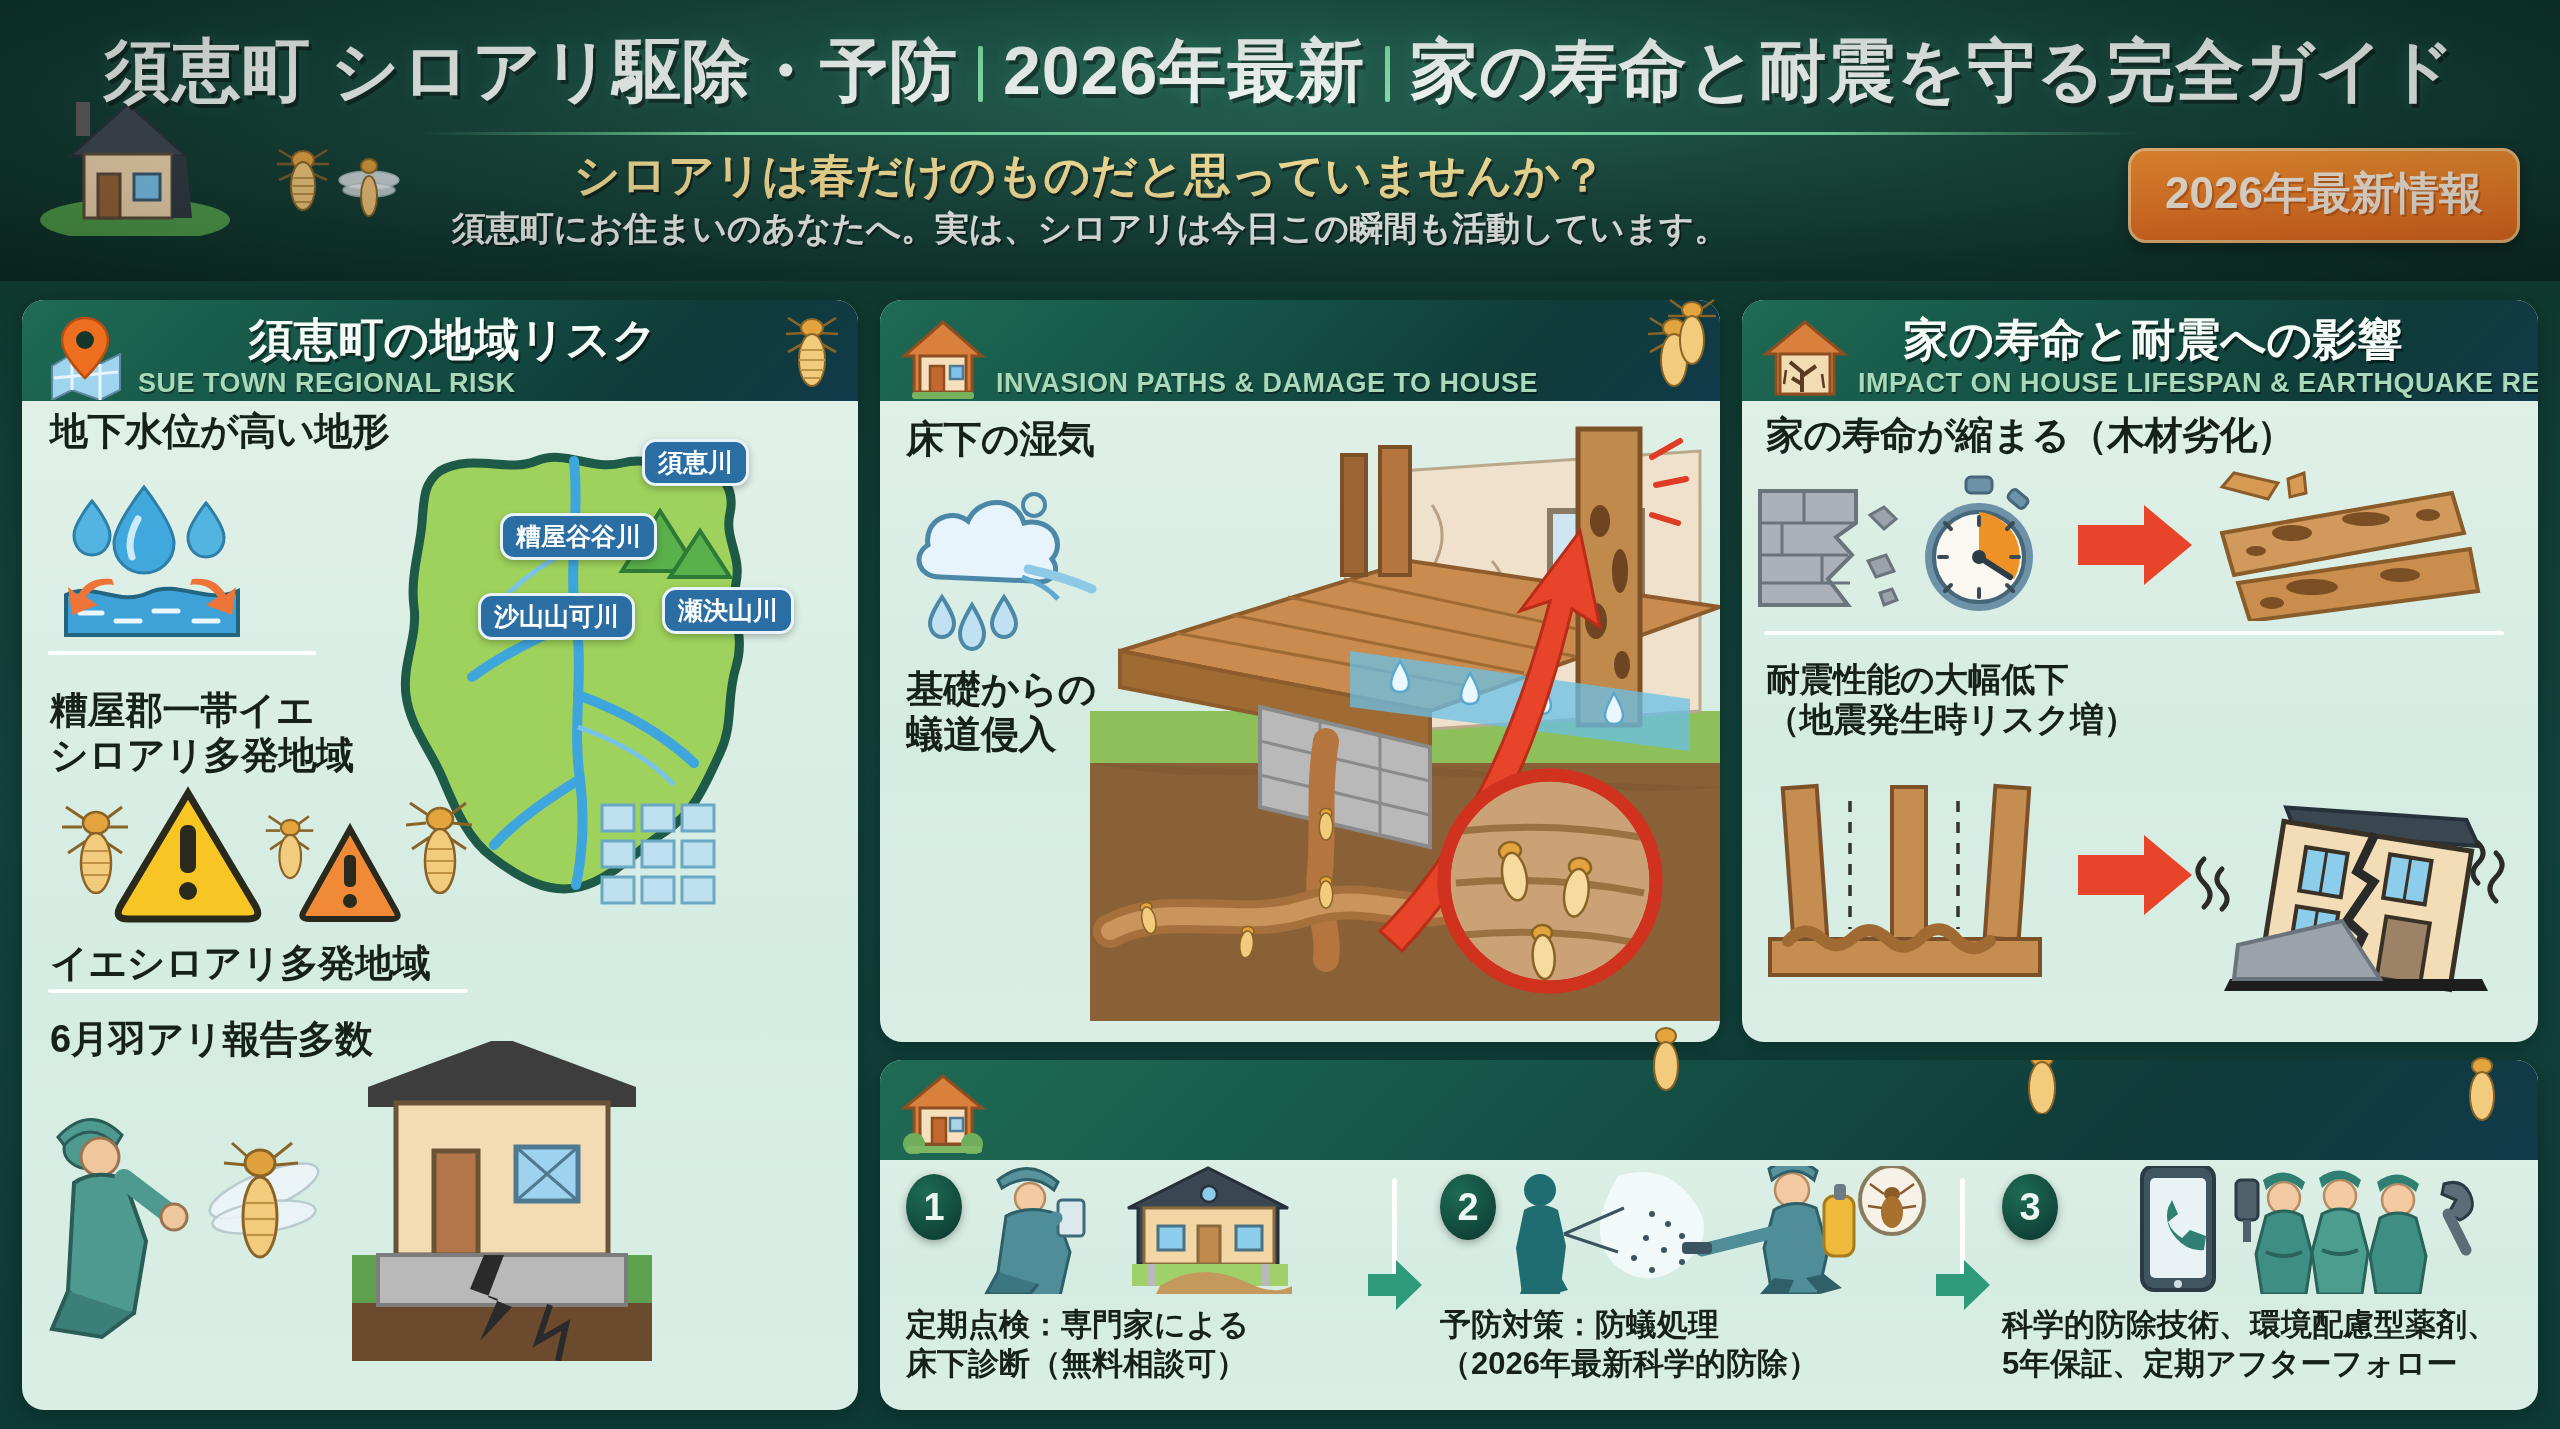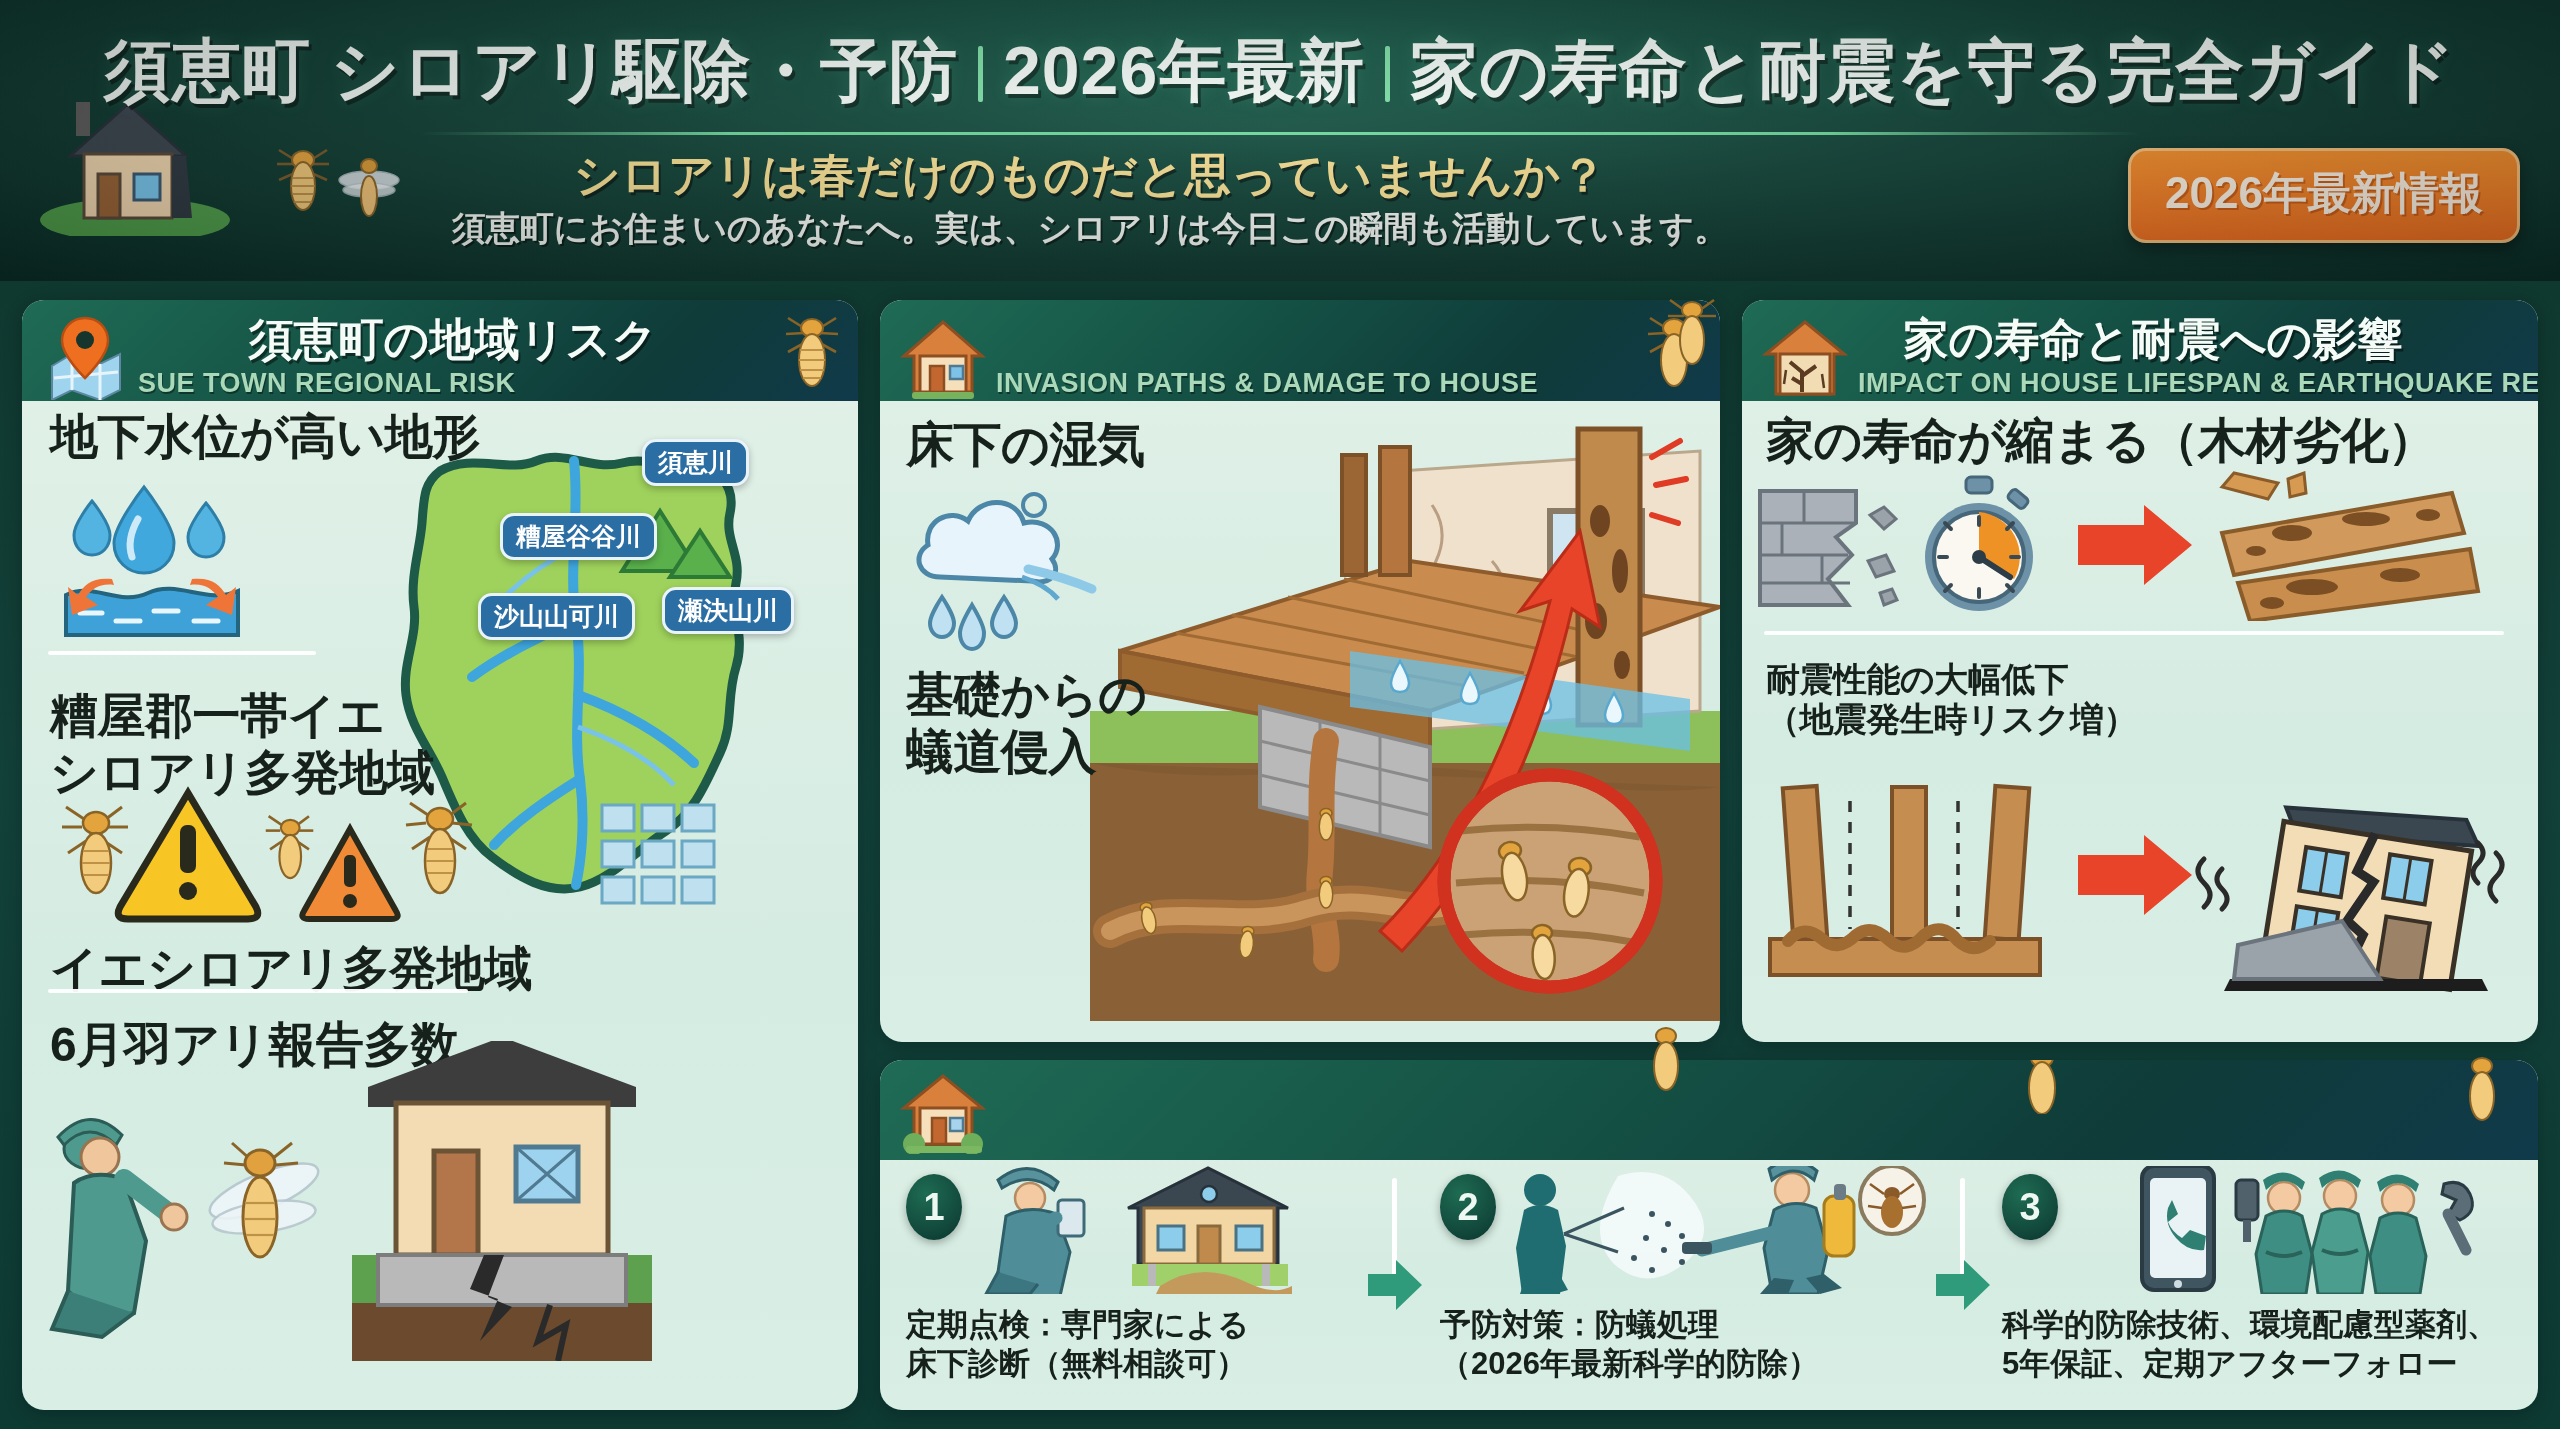--- a/index.html
+++ b/index.html
@@ -150,21 +150,21 @@
   }
 
   .divider {
     height: 4px;
     background: #ffffff;
     border-radius: 3px;
     opacity: 0.95;
   }
 
   .lbl {
-    font-size: 48px;
+    font-size: 38px;
     font-weight: 800;
     color: #17211c;
     line-height: 1.18;
     letter-spacing: -0.5px;
   }
   .lbl-sm { font-size: 34px; }
 
   
   #panel-left { left: 22px; top: 300px; width: 836px; height: 1110px; }
   #panel-left .body { position: relative; padding: 16px 24px 0; height: 994px; }

